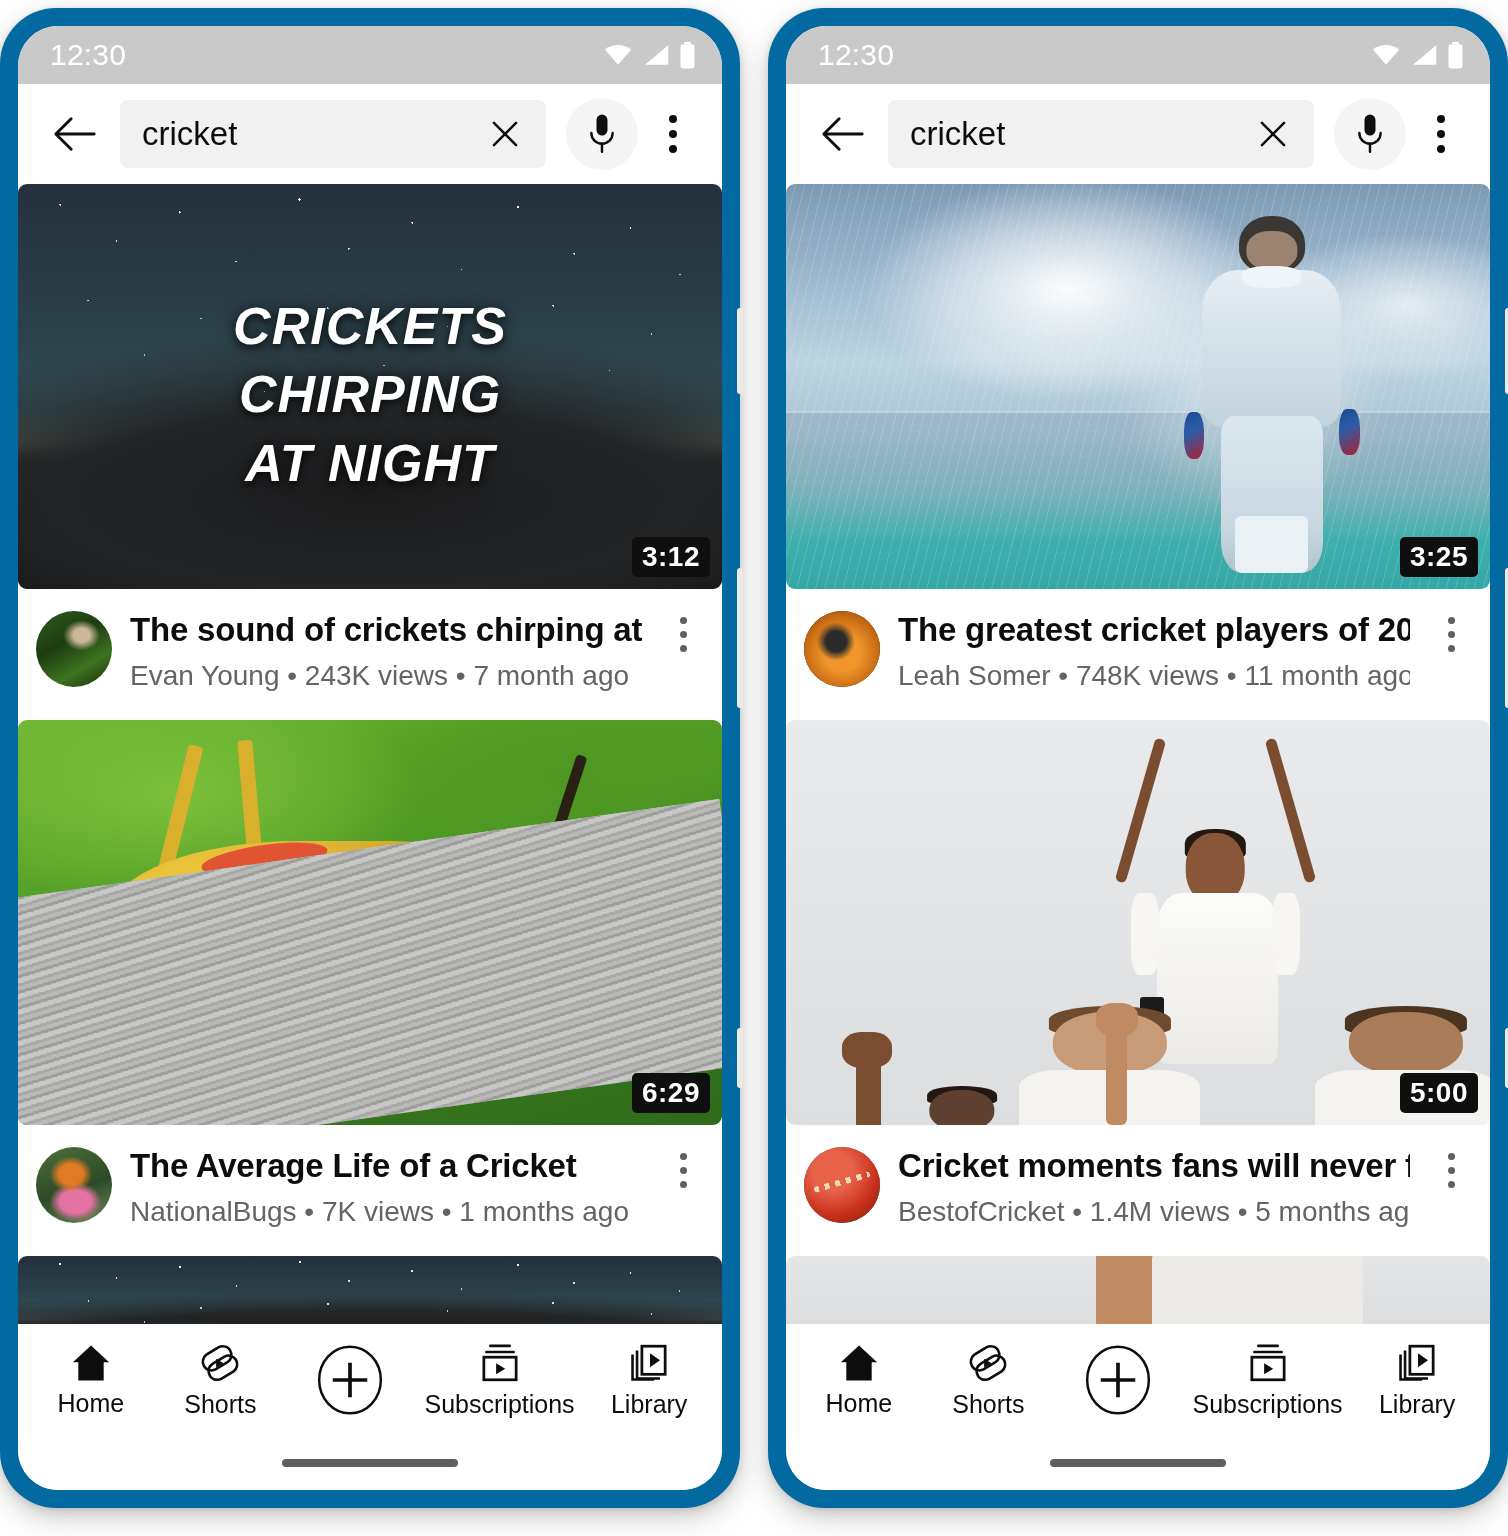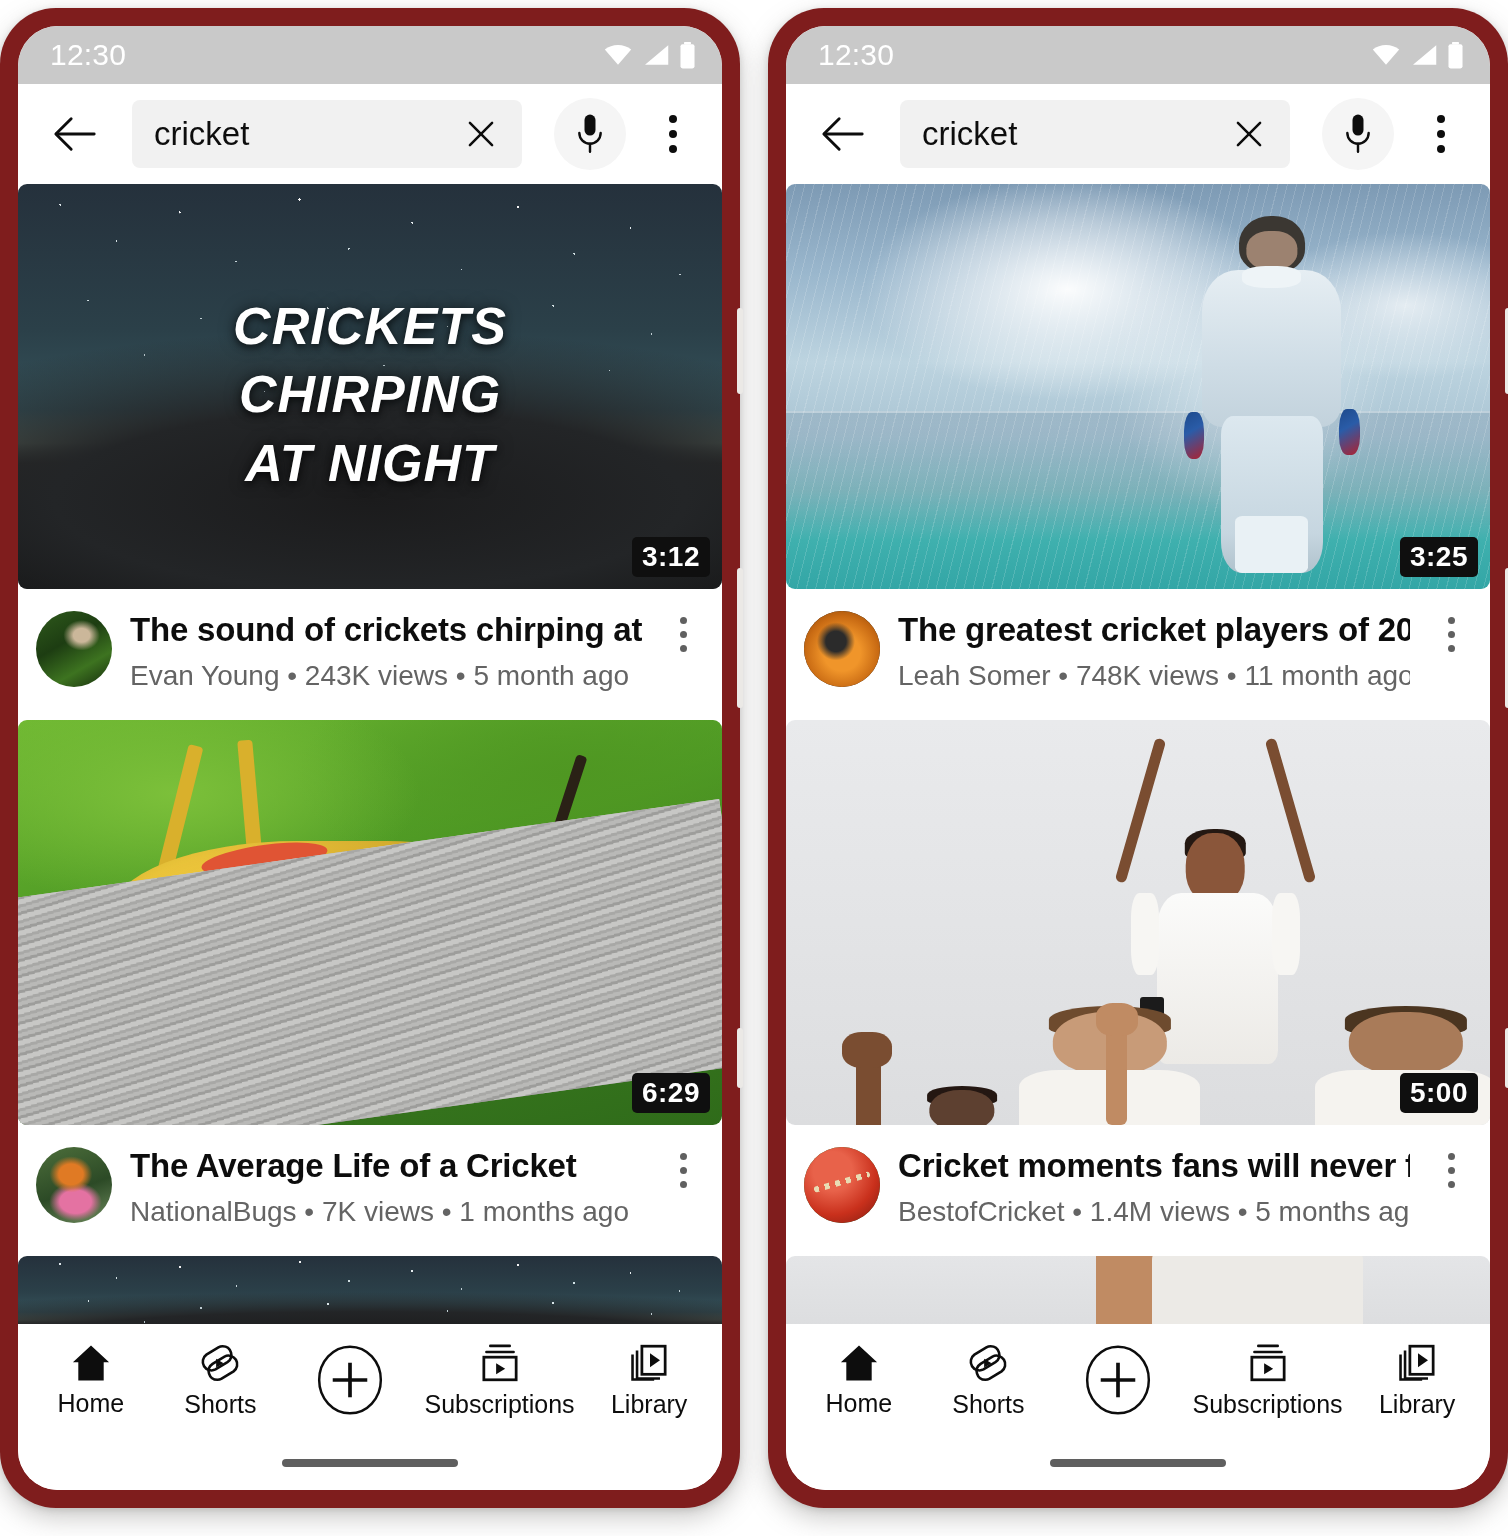--- a/index.html
+++ b/index.html
@@ -17,21 +17,21 @@
     align-items: flex-start;
   }
 
   
   .phone {
     position: relative;
     width: 740px;
     height: 1500px;
     margin-top: 8px;
     border-radius: 56px;
-    background: #7f1d1d;
+    background: #0369a1;
     padding: 18px;
     box-shadow: 0 10px 26px rgba(120,118,115,.38), 0 2px 6px rgba(120,118,115,.25);
   }
   .phone.right { margin-left: 10px; }
   
   .side-btn {
     position: absolute;
     background: #eceae7;
     border-radius: 3px;
   }
@@ -64,21 +64,21 @@
   .status-icons { display: flex; align-items: center; gap: 9px; }
 
   
   .appbar {
     flex: none;
     height: 100px;
     background: #ffffff;
     display: flex;
     align-items: center;
     padding: 0 20px 0 26px;
-    gap: 18px;
+    gap: 6px;
   }
   .back-btn { width: 62px; height: 62px; display:flex; align-items:center; justify-content:center; flex:none; }
   .searchfield {
     flex: 1 1 auto;
     height: 68px;
     background: #f1f1f1;
     border-radius: 8px;
     display: flex;
     align-items: center;
     padding: 0 14px 0 22px;
@@ -422,21 +422,21 @@
             </div>
           </div>
           <span class="dur">3:12</span>
         </div>
         <div class="inforow">
           <div class="avatar">
               <span class="av-forest"></span>
             </div>
           <div class="meta">
             <div class="vtitle">The sound of crickets chirping at night</div>
-            <div class="vsub">Evan Young • 243K views • 5 month ago</div>
+            <div class="vsub">Evan Young • 243K views • 7 month ago</div>
           </div>
           <div class="row-kebab">
             <span class="kebab-dots">
                 <i></i>
                 <i></i>
                 <i></i>
               </span>
           </div>
         </div>
 

